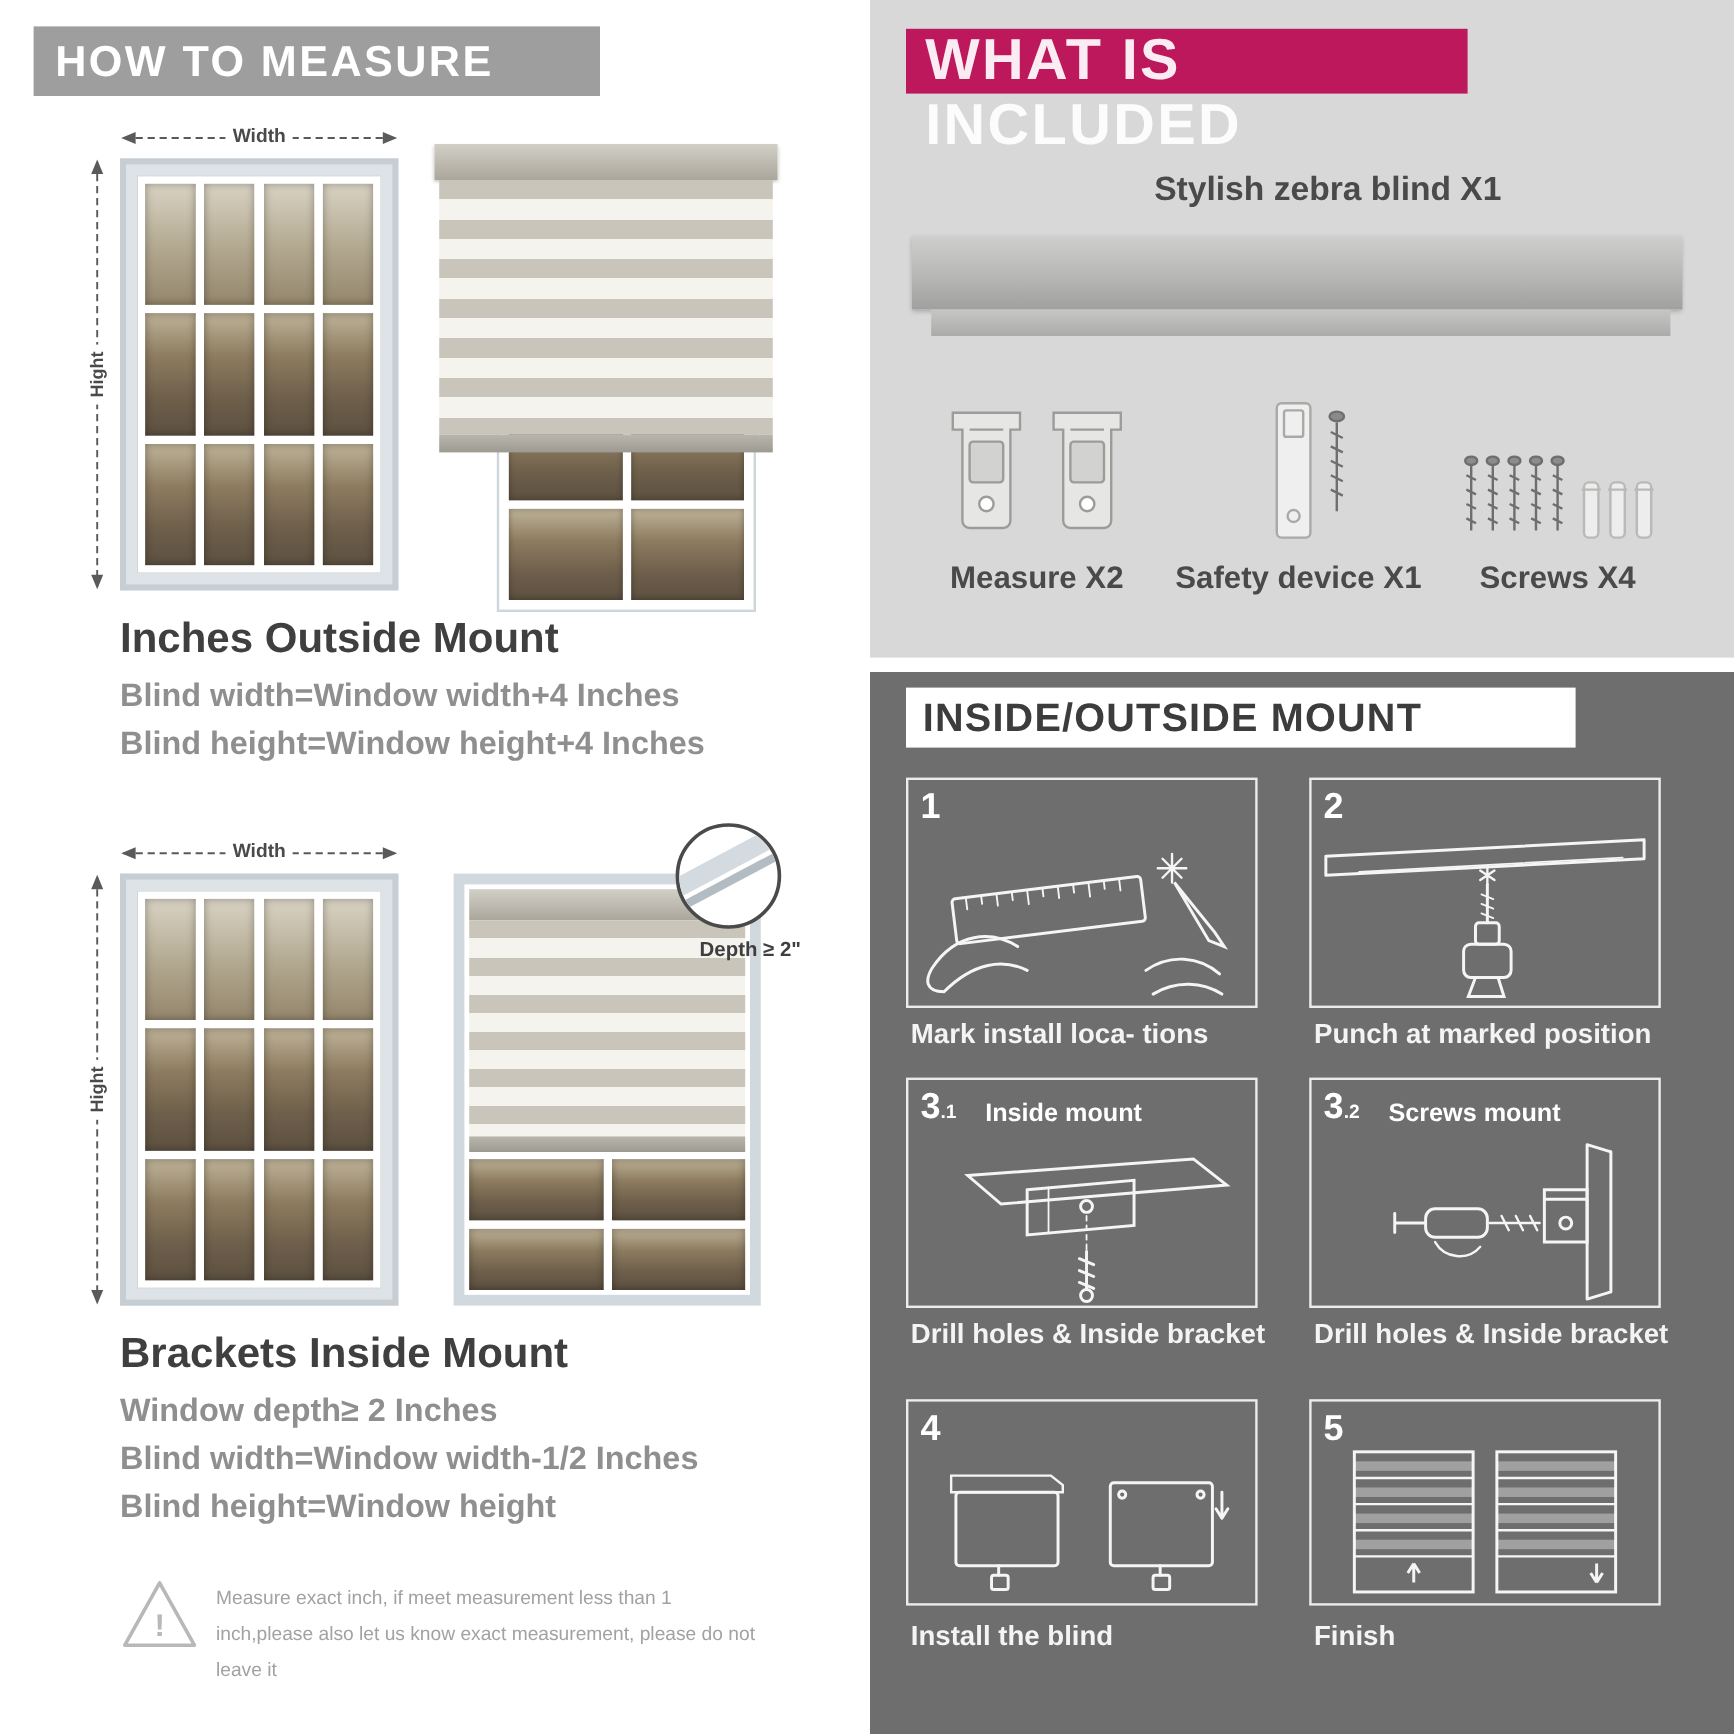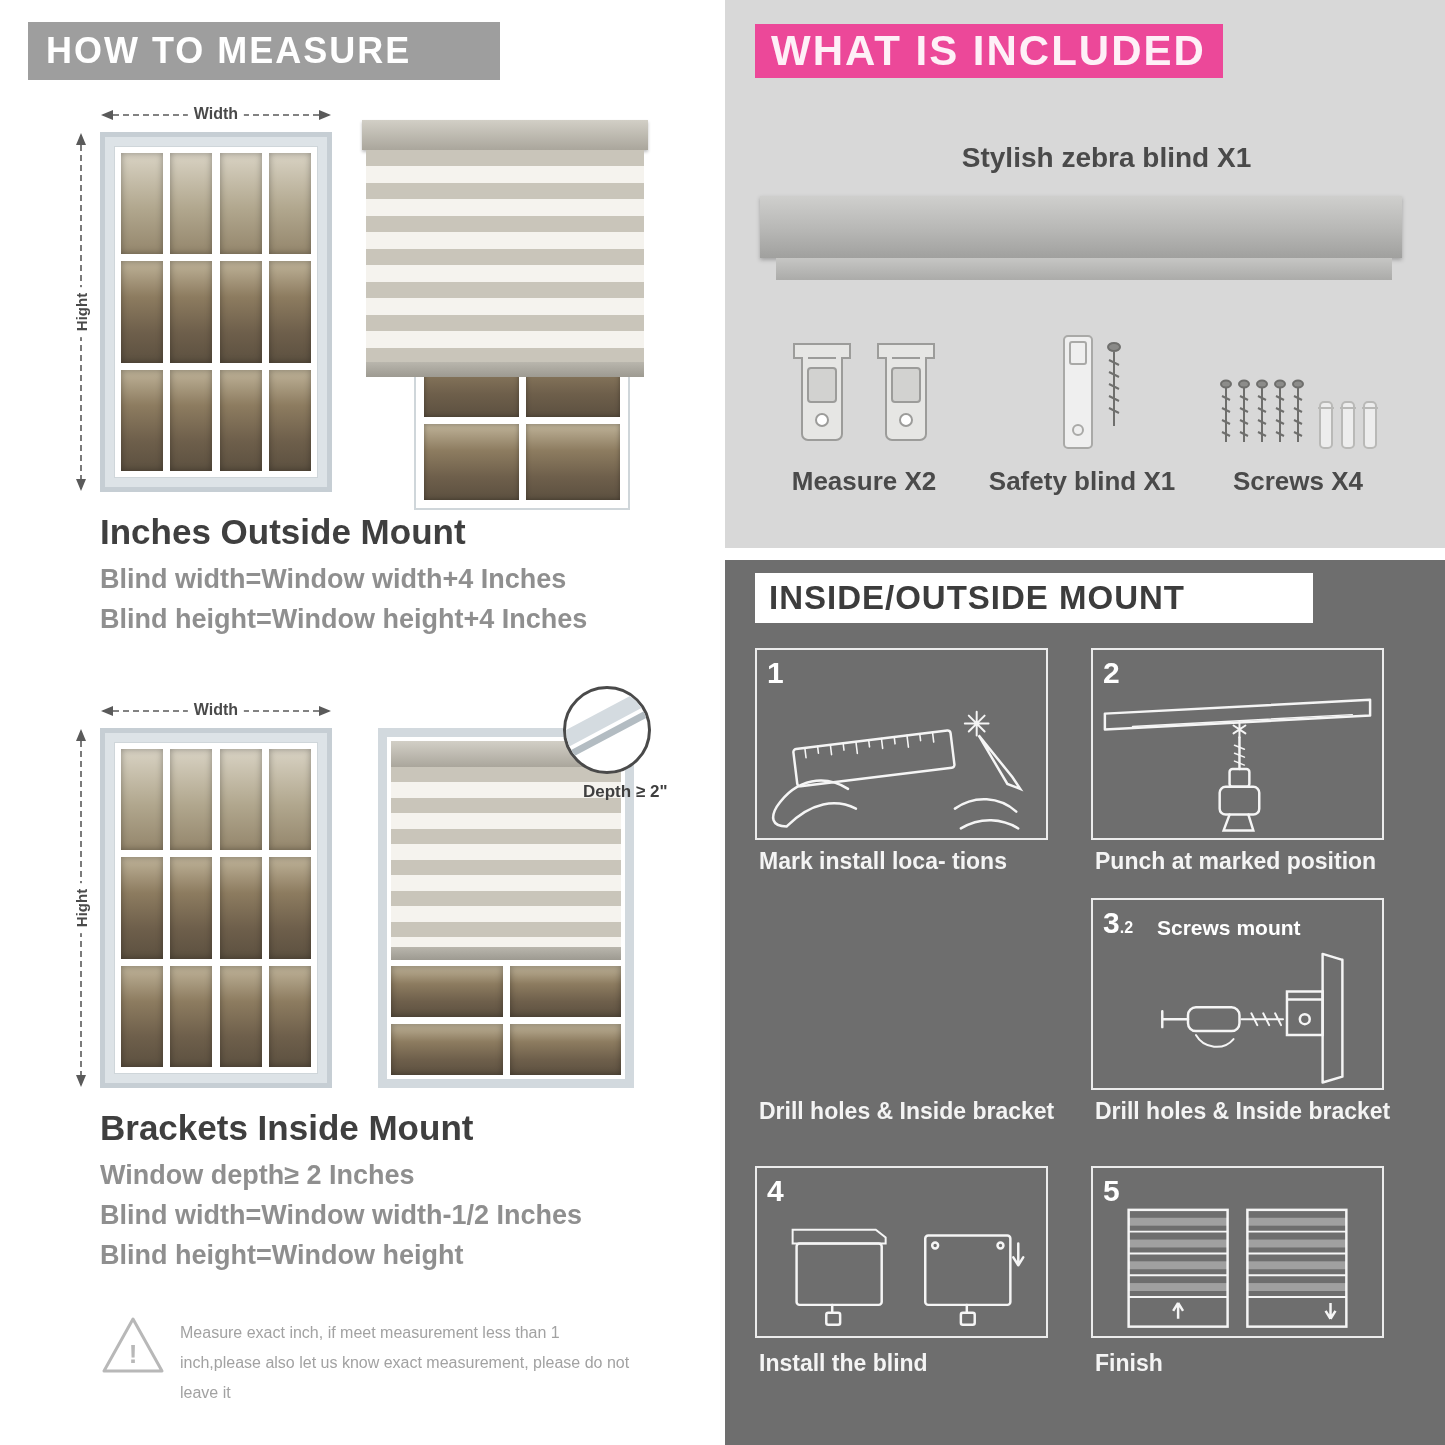--- a/index.html
+++ b/index.html
@@ -36,21 +36,21 @@
 
   .callout{border:3px solid #4a4a4a;border-radius:50%;background:#fff;overflow:hidden;z-index:5;}
   .c-strip1{position:absolute;left:-12px;top:18px;width:140%;height:16px;background:#d4dbe0;transform:rotate(-28deg);}
   .c-strip2{position:absolute;left:-12px;top:40px;width:140%;height:7px;background:#b3bcc2;transform:rotate(-28deg);}
   .depth-label{font-size:17px;font-weight:bold;color:#3f3f3f;}
 
   .warn-text{font-size:16px;color:#a2a2a2;line-height:30px;}
 
   
   .gray-block{background:#d8d8d8;}
-  .banner-included{background:#ec4899;color:rgba(255,255,255,.92);font-size:42px;font-weight:bold;letter-spacing:2px;line-height:54px;padding-left:16px;}
+  .banner-included{background:#be185d;color:rgba(255,255,255,.92);font-size:48px;font-weight:bold;letter-spacing:2px;line-height:54px;padding-left:16px;}
   .product-name{font-size:28px;font-weight:bold;color:#4a4a4a;text-align:center;padding-left:43px;}
   .hr-main{height:62px;background:linear-gradient(180deg,#cfcfcd,#b7b7b5 55%,#a0a09e);box-shadow:0 2px 4px rgba(0,0,0,.25);}
   .hr-lip{height:22px;margin:0 10px 0 16px;background:linear-gradient(180deg,#c6c6c4,#ababa9);}
   .item-label{font-size:26px;font-weight:bold;color:#4a4a4a;text-align:center;}
 
   .dark-block{background:#6e6e6e;}
   .banner-mount{background:#fff;color:#3c3c3c;font-size:33px;font-weight:bold;letter-spacing:1px;line-height:50px;padding-left:14px;}
   .step-box{border:2px solid #ececec;}
   .step-num{position:absolute;top:6px;left:10px;color:#fff;font-size:30px;font-weight:bold;}
   .step-sub{font-size:16px;font-weight:bold;}
@@ -261,21 +261,21 @@
           <path d="M100 32 h16"></path>
         <rect x="124" y="26" width="12" height="46" rx="4"></rect>
           <path d="M122 32 h16"></path>
         <rect x="146" y="26" width="12" height="46" rx="4"></rect>
           <path d="M144 32 h16"></path>
       </g>
     </svg>
   </div>
 
   <div class="abs item-label" style="left:775px;top:466px;width:178px;">Measure X2</div>
-  <div class="abs item-label" style="left:972px;top:466px;width:220px;">Safety blind X1</div>
+  <div class="abs item-label" style="left:972px;top:466px;width:220px;">Safety device X1</div>
   <div class="abs item-label" style="left:1212px;top:466px;width:172px;">Screws X4</div>
 
   <div class="abs dark-block" style="left:725px;top:560px;width:720px;height:885px;"></div>
 
   <div class="abs banner-mount" style="left:755px;top:573px;width:558px;height:50px;"><span>INSIDE/OUTSIDE MOUNT</span></div>
 
   <div class="abs step-box" style="left:755px;top:648px;width:293px;height:192px;">
     <div class="step-num"><span>1</span><span class="step-sub"></span></div>
     <svg class="step-art" viewBox="0 0 292 160">
       <g stroke="#f5f5f5" fill="none" stroke-width="2.5" stroke-linecap="round">
@@ -302,20 +302,35 @@
         <path d="M148 60 V92"></path>
         <path d="M143 68 l10 4 M143 76 l10 4 M143 84 l10 4" stroke-width="1.5"></path>
         <rect x="138" y="92" width="20" height="18" rx="3"></rect>
         <rect x="128" y="110" width="40" height="28" rx="6"></rect>
         <path d="M138 138 l-6 16 h30 l-5 -16"></path>
       </g>
     </svg>
   </div>
   <div class="abs step-caption" style="left:1095px;top:848px;">Punch at  marked position</div>
 
+  <div class="abs step-box" style="left:755px;top:898px;width:293px;height:192px;">
+    <div class="step-num"><span>3</span><span class="step-sub">.1</span></div>
+    <div class="step-label">Inside mount</div>
+    <svg class="step-art" style="top:44px;" viewBox="0 0 292 150">
+      <g stroke="#f5f5f5" fill="none" stroke-width="2.5" stroke-linecap="round">
+        <path d="M50 36 L240 22 L268 44 L78 60 Z"></path>
+        <path d="M100 48 L190 40 L190 78 L100 86 Z"></path>
+        <path d="M100 48 L100 86 M118 46 v38" stroke-width="1.5"></path>
+        <circle cx="150" cy="62" r="5"></circle>
+        <path d="M150 70 V100" stroke-dasharray="4 4" stroke-width="1.5"></path>
+        <path d="M150 100 V132 M144 106 l12 5 M144 116 l12 5 M144 126 l12 5"></path>
+        <circle cx="150" cy="137" r="5"></circle>
+      </g>
+    </svg>
+  </div>
   <div class="abs step-caption" style="left:759px;top:1098px;">Drill holes &amp;  Inside bracket</div>
 
   <div class="abs step-box" style="left:1091px;top:898px;width:293px;height:192px;">
     <div class="step-num"><span>3</span><span class="step-sub">.2</span></div>
     <div class="step-label">Screws mount</div>
     <svg class="step-art" style="top:44px;" viewBox="0 0 292 150">
       <g stroke="#f5f5f5" fill="none" stroke-width="2.5" stroke-linecap="round">
         <path d="M232 10 V140 M252 16 V134 M232 10 L252 16 M232 140 L252 134"></path>
         <path d="M196 48 h36 v44 h-36 z M196 56 h36"></path>
         <circle cx="214" cy="76" r="5"></circle>

